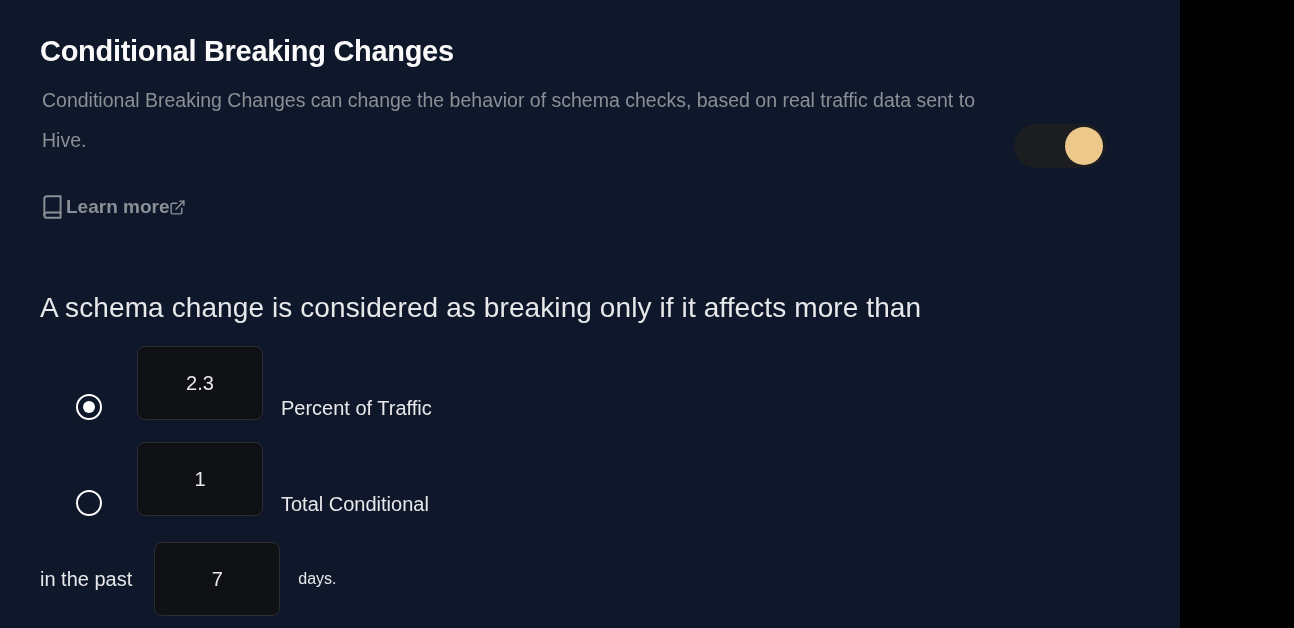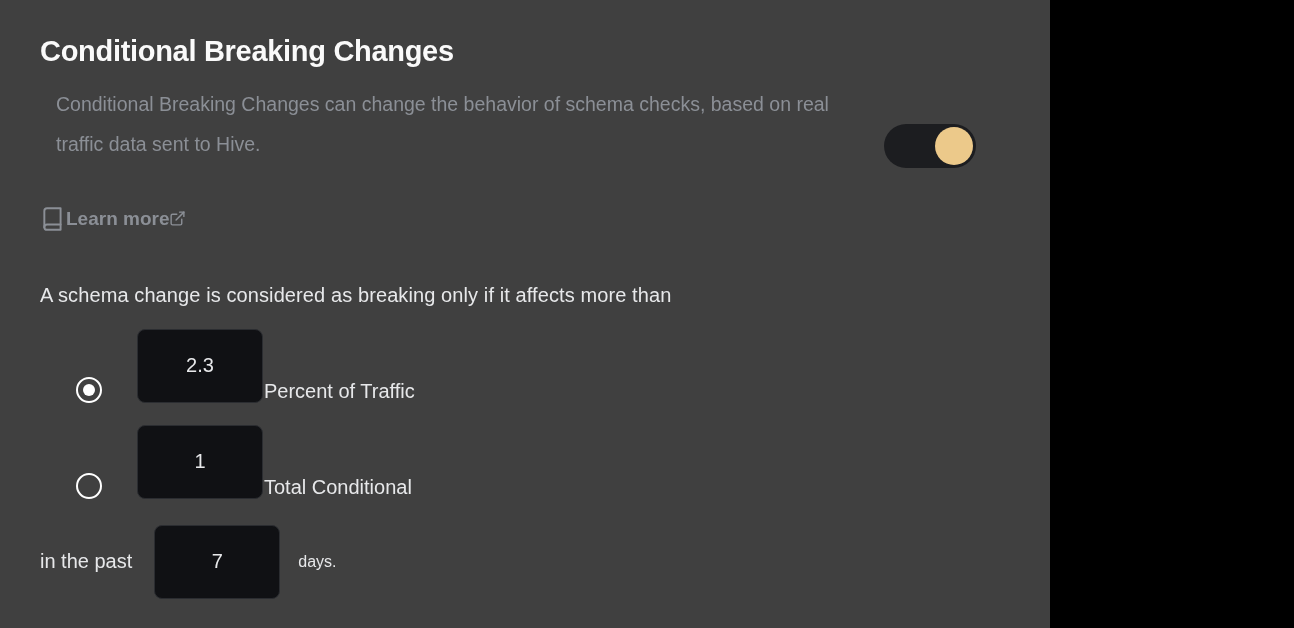--- a/index.html
+++ b/index.html
@@ -10,23 +10,23 @@
   body {
     width: 1294px;
     height: 628px;
     font-family: "Liberation Sans", sans-serif;
     color: #ffffff;
     overflow: hidden;
   }
 
   .panel {
     position: relative;
-    width: 1050px;
+    width: 1180px;
     height: 628px;
-    background: #404040;
+    background: #0f172a;
     box-sizing: border-box;
     padding: 36px 40px 0 40px;
   }
 
   .header-row {
     display: flex;
     align-items: flex-start;
     justify-content: space-between;
   }
 
@@ -41,21 +41,21 @@
     color: #fafafa;
     margin: 0 0 12px 0;
     line-height: 1.1;
   }
 
   .description {
     font-size: 19.5px;
     line-height: 40px;
     color: #8b8f96;
     max-width: 1090px;
-    margin: 16px;
+    margin: 2px;
   }
 
   .toggle-wrap {
     padding-top: 88px;
     padding-right: 34px;
   }
 
   .toggle {
     width: 92px;
     height: 44px;
@@ -86,22 +86,22 @@
     font-weight: bold;
     cursor: pointer;
     width: fit-content;
   }
   .learn-more .book-icon svg,
   .learn-more .ext-icon svg {
     display: block;
   }
 
   .statement {
-    margin-top: 52px;
-    font-size: 20px;
+    margin-top: 72px;
+    font-size: 28px;
     color: #e7e8ea;
     letter-spacing: 0.1px;
   }
 
   .option-row {
     display: flex;
     align-items: flex-end;
     margin-top: 22px;
     gap: 0;
   }
@@ -140,21 +140,21 @@
     font-size: 20px;
     font-family: "Liberation Sans", sans-serif;
     text-align: center;
     box-sizing: border-box;
     outline: none;
   }
 
   .unit-label {
     font-size: 20px;
     color: #e7e8ea;
-    margin-left: 1px;
+    margin-left: 18px;
   }
 
   .past-row {
     display: flex;
     align-items: center;
     margin-top: 26px;
   }
   .past-text {
     font-size: 20px;
     color: #e7e8ea;

